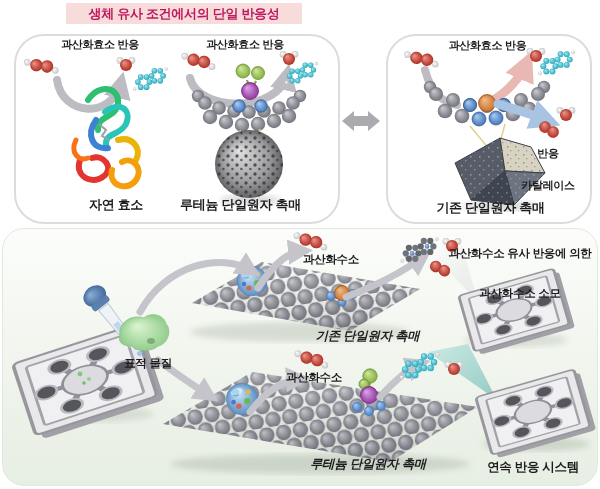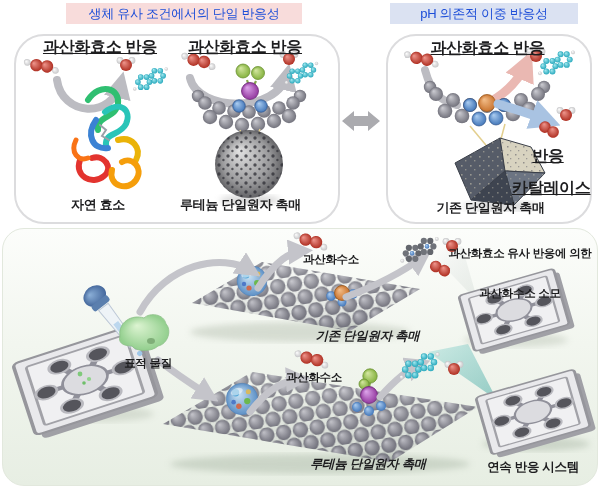--- a/index.html
+++ b/index.html
@@ -1,44 +1,43 @@
 <!DOCTYPE html>
 <html><head>
 <meta charset="utf-8">
 <style>
   html,body{margin:0;padding:0;background:#ffffff;}
   #stage{position:relative;width:600px;height:489px;background:#ffffff;overflow:hidden;
          font-family:"Liberation Sans","DejaVu Sans",sans-serif;}
   .hdr{position:absolute;height:21px;line-height:21px;text-align:center;
-       font-size:13px;font-weight:400;color:#1d4ed8;letter-spacing:-0.3px;z-index:3;}
+       font-size:13px;font-weight:700;color:#be185d;letter-spacing:-0.3px;z-index:3;}
   .hdr-pink{left:66px;top:3px;width:236px;background:#f8dcdb;}
   .hdr-blue{left:390px;top:3px;width:188px;background:#dbe2f2;}
   .panel{position:absolute;top:34px;height:190px;border:2.5px solid #dcdcde;
          border-radius:30px;background:#ffffff;box-sizing:border-box;z-index:0;}
   .panel-left{left:14px;width:326px;}
   .panel-right{left:386px;width:206px;}
   .bottom-bg{position:absolute;left:2px;top:228px;width:596px;height:258px;border-radius:22px;
          background:linear-gradient(180deg,#fcfdfb 0%,#f2f6ef 45%,#e7eee3 100%);
          border:1px solid #e2e8dd;box-sizing:border-box;z-index:0;}
   svg.art{position:absolute;left:0;top:0;z-index:1;}
   .lbl{position:absolute;font-weight:700;color:#1d1d1f;text-align:center;
        white-space:nowrap;z-index:3;letter-spacing:-0.3px;}
-  .s11{font-size:16px;text-decoration:underline;}
+  .s11{font-size:11px;}
   .s115{font-size:11.5px;}
   .s125{font-size:12.5px;}
   .s13{font-size:13px;}
   .ital{font-style:italic;}
 </style>
 </head>
 <body>
 
 <div id="stage">
 
   <div class="hdr hdr-pink">생체 유사 조건에서의 단일 반응성</div>
-  <div class="hdr hdr-blue">pH 의존적 이중 반응성</div>
 
   <div class="panel panel-left"></div>
   <div class="panel panel-right"></div>
 
   <div class="bottom-bg"></div>
 
   <svg class="art" width="600" height="489" viewBox="0 0 600 489">
     <defs>
       <radialGradient id="atomGray" fx="0.32" fy="0.28">
           <stop offset="0" stop-color="#cdcdd3"></stop>
@@ -372,30 +371,30 @@
     <use href="#h2o2" transform="translate(311,360) rotate(-8)"></use>
     <use href="#tmbc" transform="translate(419,367) scale(1.2)"></use>
     <use href="#water" transform="translate(454,369)"></use>
 
     <ellipse cx="536" cy="444" rx="54" ry="7" fill="#aebbaa" opacity="0.5" filter="url(#soft)"></ellipse>
     <use href="#chip" transform="translate(533,412) rotate(-16) scale(1.16,0.68)"></use>
   </svg>
 
   <div class="lbl s11" style="left:40px;top:37px;width:120px;">과산화효소 반응</div>
   <div class="lbl s11" style="left:185px;top:37px;width:120px;">과산화효소 반응</div>
-  <div class="lbl s13" style="left:38px;top:196px;width:120px;">자연 효소</div>
+  <div class="lbl s13" style="left:56px;top:196px;width:120px;">자연 효소</div>
   <div class="lbl s13" style="left:168px;top:196px;width:145px;">루테늄 단일원자 촉매</div>
 
   <div class="lbl s11" style="left:430px;top:38px;width:115px;">과산화효소 반응</div>
   <div class="lbl s11" style="left:512px;top:142px;width:72px;margin-top:36px;">카탈레이스</div>
   <div class="lbl s11" style="left:512px;top:146px;width:72px;">반응</div>
   <div class="lbl s13" style="left:428px;top:199px;width:125px;">기존 단일원자 촉매</div>
 
   <div class="lbl s115" style="left:116px;top:356px;width:64px;">표적 물질</div>
   <div class="lbl s115" style="left:299px;top:252px;width:64px;">과산화수소</div>
   <div class="lbl s125 ital" style="left:305px;top:328px;width:125px;">기존 단일원자 촉매</div>
-  <div class="lbl s115" style="left:440px;top:246px;width:160px;">과산화효소 유사 반응에 의한</div>
+  <div class="lbl s115" style="left:440px;top:246px;width:160px;">과산화수소 유사 반응에 의한</div>
   <div class="lbl s115" style="left:460px;top:260px;width:120px;margin-top:26px;">과산화수소 소모</div>
   <div class="lbl s115" style="left:282px;top:370px;width:64px;">과산화수소</div>
   <div class="lbl s125 ital" style="left:298px;top:456px;width:140px;">루테늄 단일원자 촉매</div>
   <div class="lbl s125" style="left:463px;top:459px;width:140px;">연속 반응 시스템</div>
 
 </div>
 
 </body></html>

